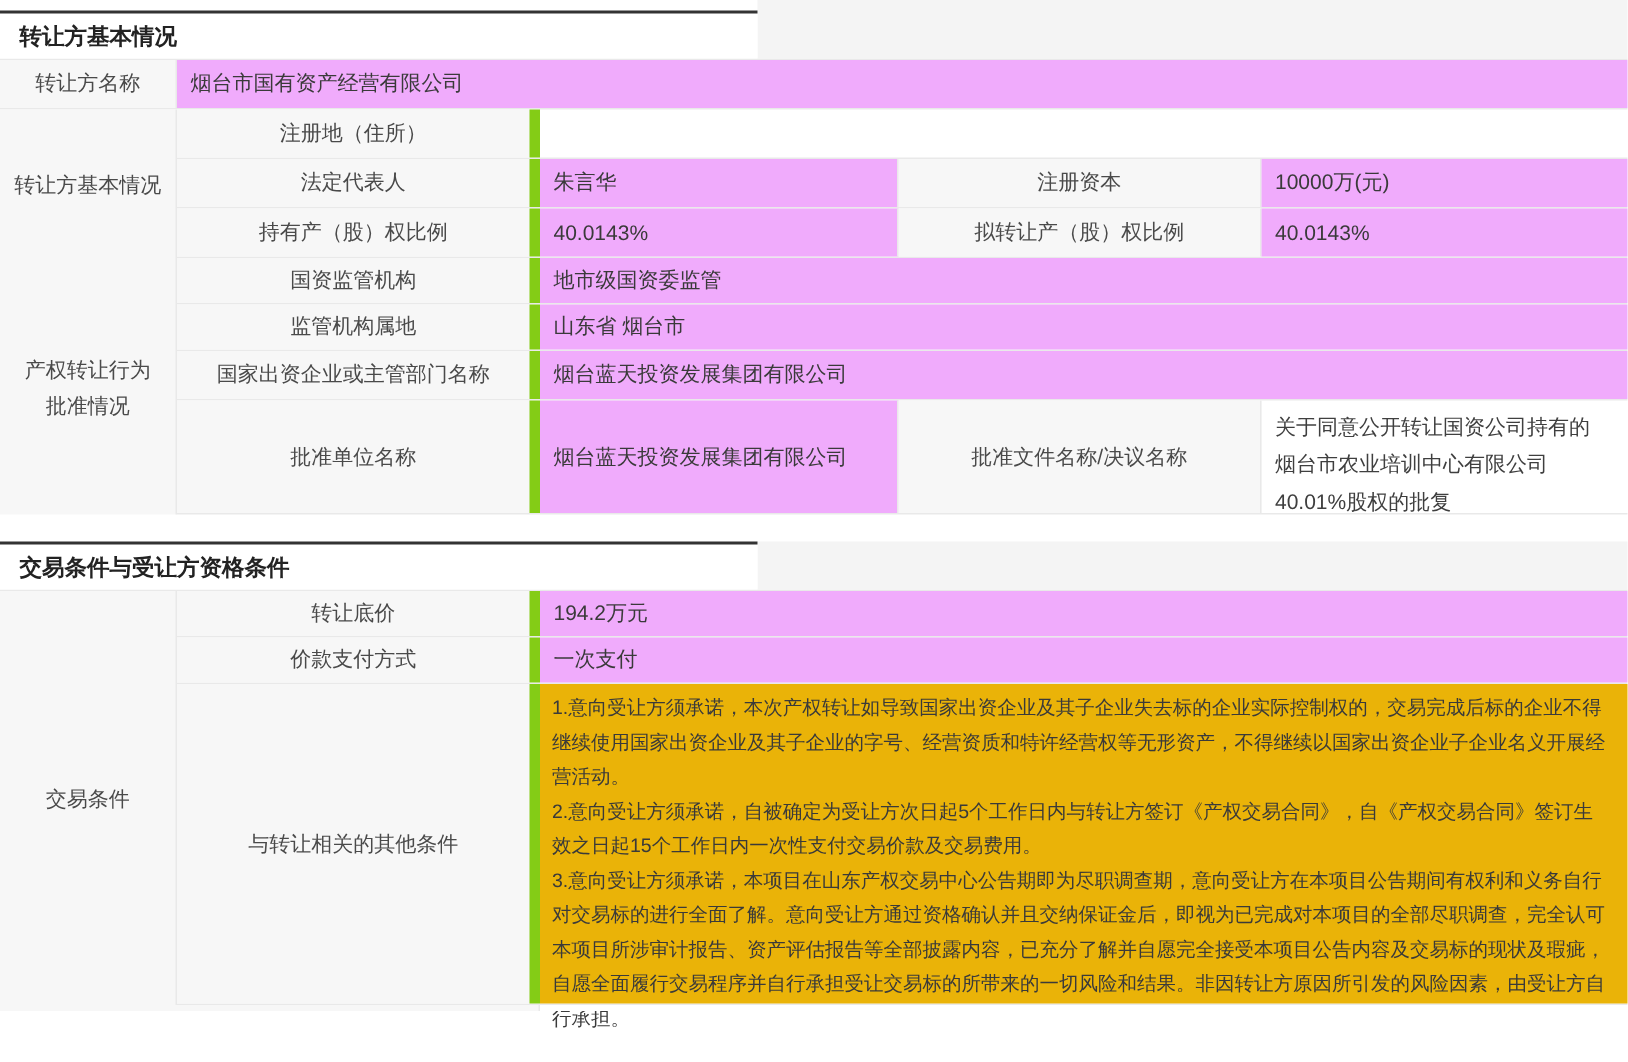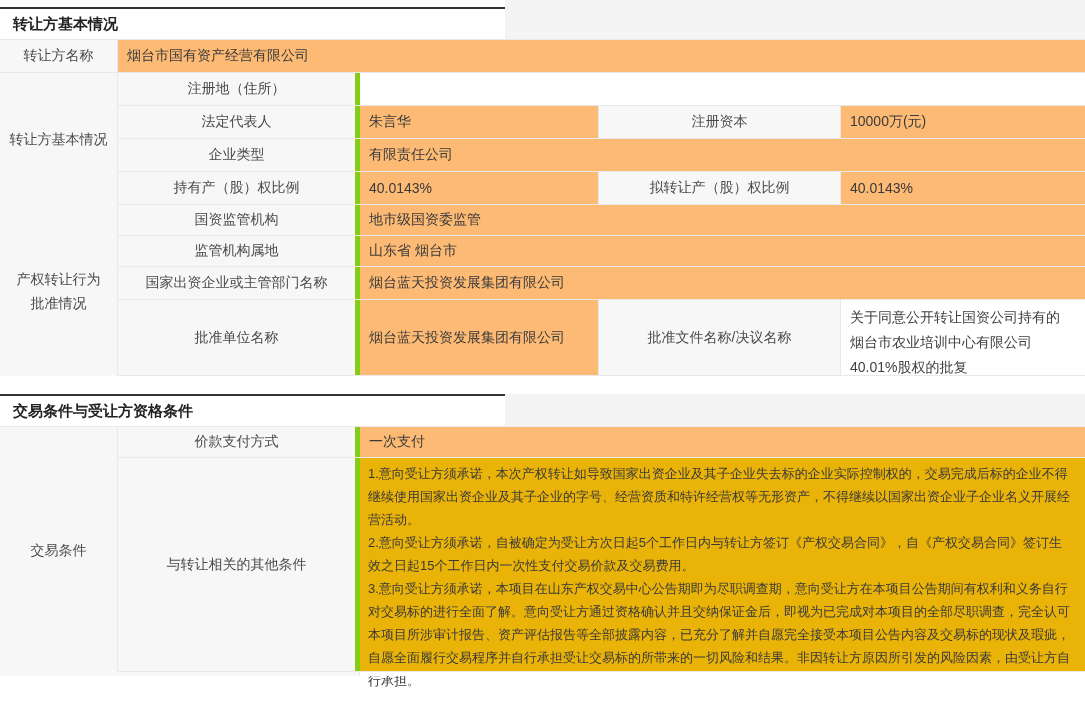--- a/index.html
+++ b/index.html
@@ -21,23 +21,23 @@
   }
   .sec-header.h2{height:33px;}
   .sec-header.h2 .titlebox{top:0;}
 
   .gap{height:18px;background:#ffffff;}
 
   
   .row{display:flex;border-bottom:1px solid #e9e9e9;height:33px;}
   .cell{display:flex;align-items:center;}
   .lab{background:#f7f7f7;justify-content:center;text-align:center;color:#4a4a4a;}
-  .val{background:#fdba74;padding-left:9px;color:#3a3a3a;}
+  .val{background:#f0abfc;padding-left:9px;color:#3a3a3a;}
   .c1{width:118px;border-right:1px solid #e9e9e9;}
-  .c2{width:242px;border-right:5px solid #84cc16;}
+  .c2{width:242px;border-right:7px solid #84cc16;}
   .c3{width:239px;border-right:1px solid #e9e9e9;}
   .c4{width:242px;border-right:1px solid #e9e9e9;}
   .c5{flex:1;}
   .flex1{flex:1;border-right:none;}
 
   .group{display:flex;}
   .group .glabel{width:118px;border-right:1px solid #e9e9e9;background:#f7f7f7;
     display:flex;align-items:center;justify-content:center;text-align:center;
     color:#4a4a4a;line-height:24px;}
   .group .grows{flex:1;display:flex;flex-direction:column;}
@@ -81,24 +81,20 @@
       <div class="row">
         <div class="cell lab c2">注册地（住所）</div>
       </div>
       <div class="row">
         <div class="cell lab c2">法定代表人</div>
         <div class="cell val c3">朱言华</div>
         <div class="cell lab c4">注册资本</div>
         <div class="cell val c5">10000万(元)</div>
       </div>
       <div class="row">
-        <div class="cell lab c2">企业类型</div>
-        <div class="cell val flex1">有限责任公司</div>
-      </div>
-      <div class="row">
         <div class="cell lab c2">持有产（股）权比例</div>
         <div class="cell val c3">40.0143%</div>
         <div class="cell lab c4">拟转让产（股）权比例</div>
         <div class="cell val c5">40.0143%</div>
       </div>
     </div>
   </div>
 
   <div class="group">
     <div class="glabel">
@@ -132,20 +128,24 @@
     <div class="fill"></div>
     <div class="titlebox">
       <span>交易条件与受让方资格条件</span>
     </div>
   </div>
 
   <div class="group">
     <div class="glabel">交易条件</div>
     <div class="grows">
       <div class="row r31">
+        <div class="cell lab c2">转让底价</div>
+        <div class="cell val flex1">194.2万元</div>
+      </div>
+      <div class="row r31">
         <div class="cell lab c2">价款支付方式</div>
         <div class="cell val flex1">一次支付</div>
       </div>
       <div class="row long">
         <div class="cell lab c2">与转让相关的其他条件</div>
         <div class="long-text">1.意向受让方须承诺，本次产权转让如导致国家出资企业及其子企业失去标的企业实际控制权的，交易完成后标的企业不得继续使用国家出资企业及其子企业的字号、经营资质和特许经营权等无形资产，不得继续以国家出资企业子企业名义开展经营活动。
 2.意向受让方须承诺，自被确定为受让方次日起5个工作日内与转让方签订《产权交易合同》，自《产权交易合同》签订生效之日起15个工作日内一次性支付交易价款及交易费用。
 3.意向受让方须承诺，本项目在山东产权交易中心公告期即为尽职调查期，意向受让方在本项目公告期间有权利和义务自行对交易标的进行全面了解。意向受让方通过资格确认并且交纳保证金后，即视为已完成对本项目的全部尽职调查，完全认可本项目所涉审计报告、资产评估报告等全部披露内容，已充分了解并自愿完全接受本项目公告内容及交易标的现状及瑕疵，自愿全面履行交易程序并自行承担受让交易标的所带来的一切风险和结果。非因转让方原因所引发的风险因素，由受让方自行承担。</div>
       </div>
     </div>

